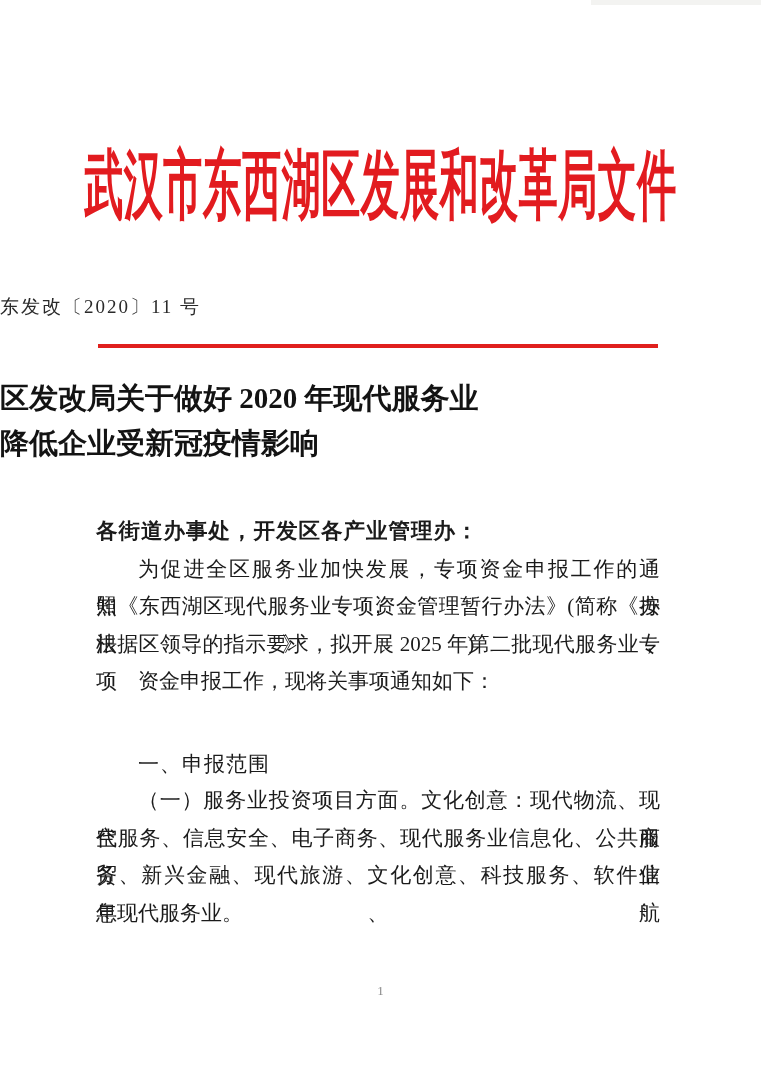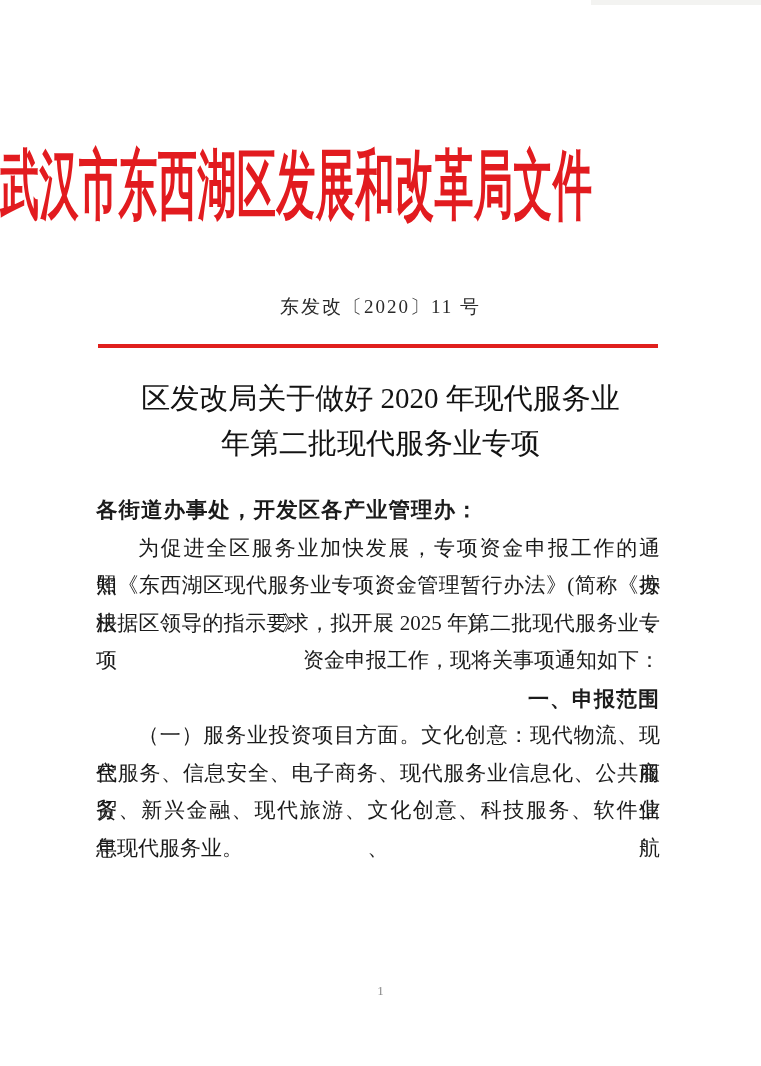--- a/index.html
+++ b/index.html
@@ -18,87 +18,88 @@
     top: 0; right: 0;
     width: 170px; height: 5px;
     background: #f3f3f1;
   }
   .red-header {
     position: absolute;
     top: 140px; left: 0;
     width: 761px; height: 92px;
     display: flex;
     align-items: center;
-    justify-content: flex-start;
+    justify-content: center;
   }
   .red-header .stretch {
     display: inline-block;
     font-family: "Liberation Serif", "DejaVu Serif", serif;
     font-weight: bold;
     font-size: 39px;
     letter-spacing: 0.5px;
     white-space: nowrap;
     color: var(--header_red, #e21b1f);
     transform: scaleY(1.95);
     transform-origin: center center;
   }
   .doc-number {
     position: absolute;
     top: 296px; left: 0;
     width: 761px;
-    text-align: center;
+    text-align: left;
     font-size: 19px;
     line-height: 22px;
     letter-spacing: 2px;
     color: #2a2a2a;
   }
   .red-divider {
     position: absolute;
     top: 344px; left: 98px;
     width: 560px; height: 4px;
     background: var(--divider_red, #e0201d);
   }
   .doc-title {
     position: absolute;
     top: 376px; left: 0;
     width: 761px;
-    text-align: center;
-    font-weight: normal;
+    text-align: left;
+    font-weight: bold;
     font-size: 29px;
     line-height: 45px;
     color: #131313;
   }
   .doc-title .t-line { display: block; }
   .doc-body {
     position: absolute;
-    top: 492px; left: 96px;
+    top: 513px; left: 96px;
     width: 564px;
     font-size: 21px;
     color: var(--body_text, #1b1b1b);
   }
   .bline {
     height: 37.5px;
     line-height: 37.5px;
     white-space: nowrap;
   }
   .salutation {
     font-weight: bold;
     font-size: 21.5px;
     letter-spacing: 1px;
   }
-  .indent { text-indent: 42px; text-align: right; }
+  .indent { text-indent: 42px; }
   .justify {
     white-space: normal;
     text-align: justify;
     text-align-last: justify;
   }
   .heading {
     font-family: "Liberation Sans", "DejaVu Sans", sans-serif;
-    font-weight: bold;
+    font-weight: normal;
     letter-spacing: 1px;
+    margin-top: 44px;
   }
   .page-number {
     position: absolute;
     top: 982px; left: 0;
     width: 761px;
     text-align: center;
     font-size: 13px;
     line-height: 18px;
     color: var(--page_number_gray, #8a8a8a);
   }
@@ -113,21 +114,21 @@
   <div class="red-header">
     <span class="stretch">武汉市东西湖区发展和改革局文件</span>
   </div>
 
   <div class="doc-number">东发改〔2020〕11 号</div>
 
   <div class="red-divider"></div>
 
   <h1 class="doc-title">
     <span class="t-line">区发改局关于做好 2020 年现代服务业</span>
-    <span class="t-line">年第二批现代服务业专项</span>
+    <span class="t-line">降低企业受新冠疫情影响</span>
   </h1>
 
   <div class="doc-body">
     <div class="bline salutation">各街道办事处，开发区各产业管理办：</div>
     <div class="bline indent justify">为促进全区服务业加快发展，专项资金申报工作的通知，按</div>
     <div class="bline justify">照《东西湖区现代服务业专项资金管理暂行办法》(简称《办法》)，</div>
     <div class="bline justify">根据区领导的指示要求，拟开展 2025 年第二批现代服务业专项</div>
     <div class="bline indent">资金申报工作，现将关事项通知如下：</div>
     <div class="bline indent heading">一、申报范围</div>
     <div class="bline indent justify">（一）服务业投资项目方面。文化创意：现代物流、现代商</div>

